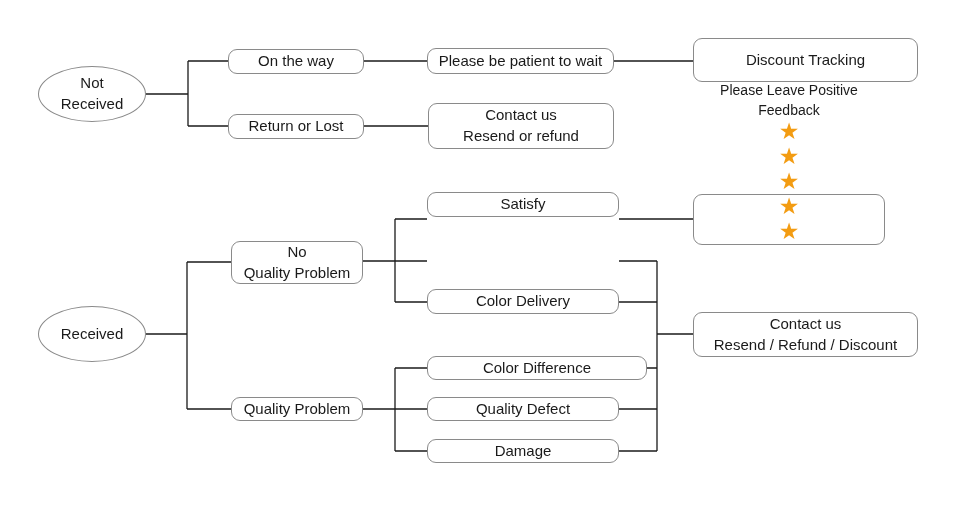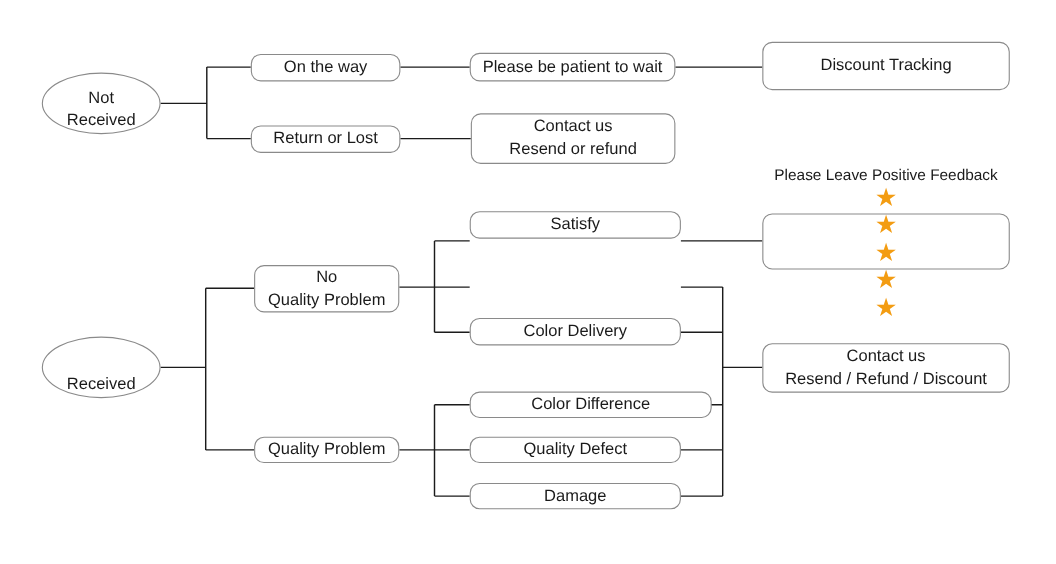--- a/index.html
+++ b/index.html
@@ -19,36 +19,36 @@
     border:1px solid #8a8a8a;
     border-radius:9px;
     display:flex;
     flex-direction:column;
     align-items:center;
     justify-content:center;
     text-align:center;
     font-size:15px;
     line-height:1.38;
   }
-  .ellipse{border-radius:50%;justify-content:flex-end;}
+  .ellipse{border-radius:50%;}
   .node span{display:block;}
   .wrap-narrow{width:86px;}
   
   #n-not-received   {left:38px;  top:66px;  width:108px; height:56px;}
   #n-on-the-way     {left:228px; top:49px;  width:136px; height:25px;}
   #n-be-patient     {left:427px; top:48px;  width:187px; height:26px;}
   #n-package-track  {left:693px; top:38px;  width:225px; height:44px;}
   #n-return-or-lost {left:228px; top:114px; width:136px; height:25px;}
   #n-contact-1      {left:428px; top:103px; width:186px; height:46px;}
   #n-received       {left:38px;  top:306px; width:108px; height:56px;}
   #n-no-quality     {left:231px; top:241px; width:132px; height:43px;}
   #n-satisfy        {left:427px; top:192px; width:192px; height:25px;}
   #n-not-fit        {left:427px; top:249px; width:192px; height:24px;}
   #n-wrong-delivery {left:427px; top:289px; width:192px; height:25px;}
-  #n-feedback       {left:693px; top:194px; width:225px; height:51px; justify-content:center; padding-top:3px;}
+  #n-feedback       {left:693px; top:194px; width:192px; height:51px; justify-content:flex-end; padding-top:3px;}
   #n-contact-2      {left:693px; top:312px; width:225px; height:45px;}
   #n-quality-problem{left:231px; top:397px; width:132px; height:24px;}
   #n-color-diff     {left:427px; top:356px; width:220px; height:24px;}
   #n-quality-defect {left:427px; top:397px; width:192px; height:24px;}
   #n-damage         {left:427px; top:439px; width:192px; height:24px;}
   #n-feedback .fb-title{font-size:14px;line-height:20px;}
   .stars{
     display:flex;
     gap:7px;
     margin-top:-1px;

